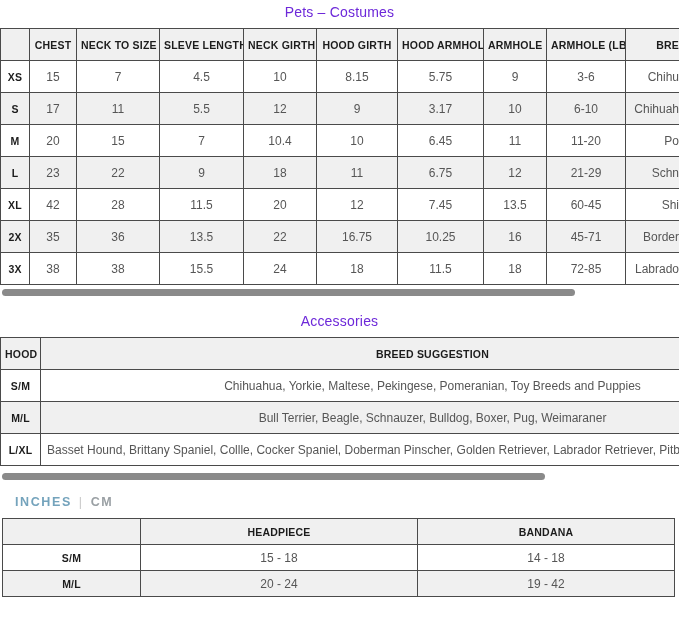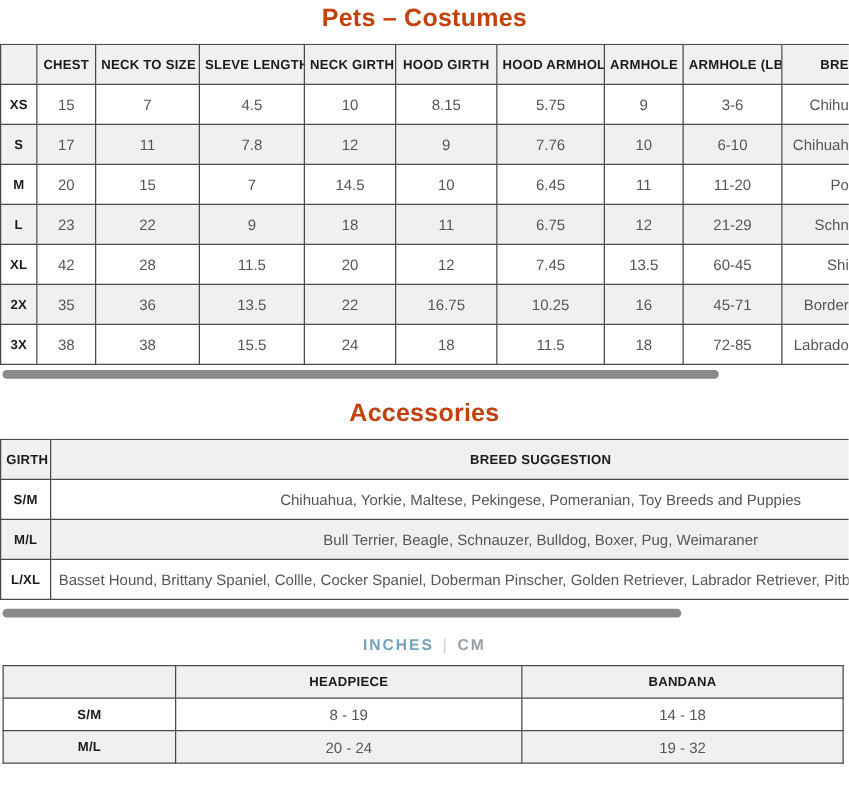--- a/index.html
+++ b/index.html
@@ -5,21 +5,21 @@
   * { box-sizing: border-box; }
   html, body { margin: 0; padding: 0; }
   body {
     width: 679px; height: 630px; overflow: hidden;
     background: #ffffff;
     font-family: "Liberation Sans", sans-serif;
     color: #1c1c1c;
   }
   .section-title {
     margin: 0; text-align: center;
-    font-size: 20px; font-weight: bold; color: #c2410c;
+    font-size: 14px; font-weight: normal; color: #6d28d9;
     letter-spacing: .2px;
   }
   #costumes-title { margin: 4px 0 8px; }
   #accessories-title { margin: 17px 0 8px; }
 
   .viewport { width: 679px; overflow: hidden; }
 
   table { border-collapse: collapse; table-layout: fixed; }
   th, td {
     border: 1px solid #4a4a4a;
@@ -41,21 +41,21 @@
   .t3 th, .t3 td { height: 26px; }
 
   .scrollbar {
     height: 7px; border-radius: 4px; background: #8a8a8a;
     cursor: pointer;
   }
   #scrollbar-1 { width: 573px; margin: 4px 0 0 2px; }
   #scrollbar-2 { width: 543px; margin: 7px 0 0 2px; }
 
   .units-toggle {
-    margin: 15px 15px 9px; text-align: center;
+    margin: 15px 15px 9px; text-align: left;
     font-size: 12.5px; font-weight: bold; letter-spacing: 1.6px;
   }
   .units-toggle .inches { color: #74a3bc; cursor: pointer; }
   .units-toggle .sep { color: #c8c8c8; margin: 0 7px; font-weight: normal; }
   .units-toggle .cm { color: #9aa0a4; cursor: pointer; }
 </style>
 </head>
 <body>
 
 <h2 id="costumes-title" class="section-title">Pets – Costumes</h2>
@@ -96,34 +96,34 @@
       <td>8.15</td>
       <td>5.75</td>
       <td>9</td>
       <td>3-6</td>
       <td class="breed">Chihu</td>
     </tr>
     <tr>
       <th>S</th>
       <td>17</td>
       <td>11</td>
-      <td>7.8</td>
+      <td>5.5</td>
       <td>12</td>
       <td>9</td>
-      <td>7.76</td>
+      <td>3.17</td>
       <td>10</td>
       <td>6-10</td>
       <td class="breed">Chihuah</td>
     </tr>
     <tr>
       <th>M</th>
       <td>20</td>
       <td>15</td>
       <td>7</td>
-      <td>14.5</td>
+      <td>10.4</td>
       <td>10</td>
       <td>6.45</td>
       <td>11</td>
       <td>11-20</td>
       <td class="breed">Po</td>
     </tr>
     <tr>
       <th>L</th>
       <td>23</td>
       <td>22</td>
@@ -179,21 +179,21 @@
 <h2 id="accessories-title" class="section-title">Accessories</h2>
 
 <div class="viewport">
   <table class="tbl t2">
     <colgroup>
         <col style="width:40px">
         <col style="width:784px">
       </colgroup>
     <tbody>
         <tr>
-      <th>GIRTH</th>
+      <th>HOOD</th>
       <th>BREED SUGGESTION</th>
     </tr>
     <tr>
       <th>S/M</th>
       <td>Chihuahua, Yorkie, Maltese, Pekingese, Pomeranian, Toy Breeds and Puppies</td>
     </tr>
     <tr>
       <th>M/L</th>
       <td>Bull Terrier, Beagle, Schnauzer, Bulldog, Boxer, Pug, Weimaraner</td>
     </tr>
@@ -217,22 +217,22 @@
       <col style="width:257px">
     </colgroup>
   <tbody>
       <tr>
     <th></th>
     <th>HEADPIECE</th>
     <th>BANDANA</th>
   </tr>
   <tr>
     <th>S/M</th>
-    <td>8 - 19</td>
+    <td>15 - 18</td>
     <td>14 - 18</td>
   </tr>
   <tr>
     <th>M/L</th>
     <td>20 - 24</td>
-    <td>19 - 32</td>
+    <td>19 - 42</td>
   </tr>
 </tbody>
   </table>
 
 </body></html>

